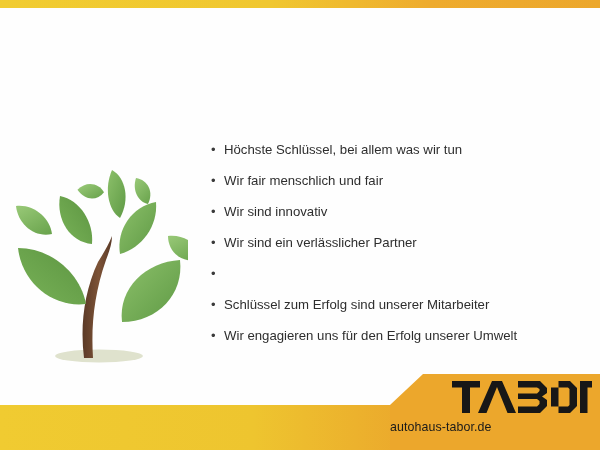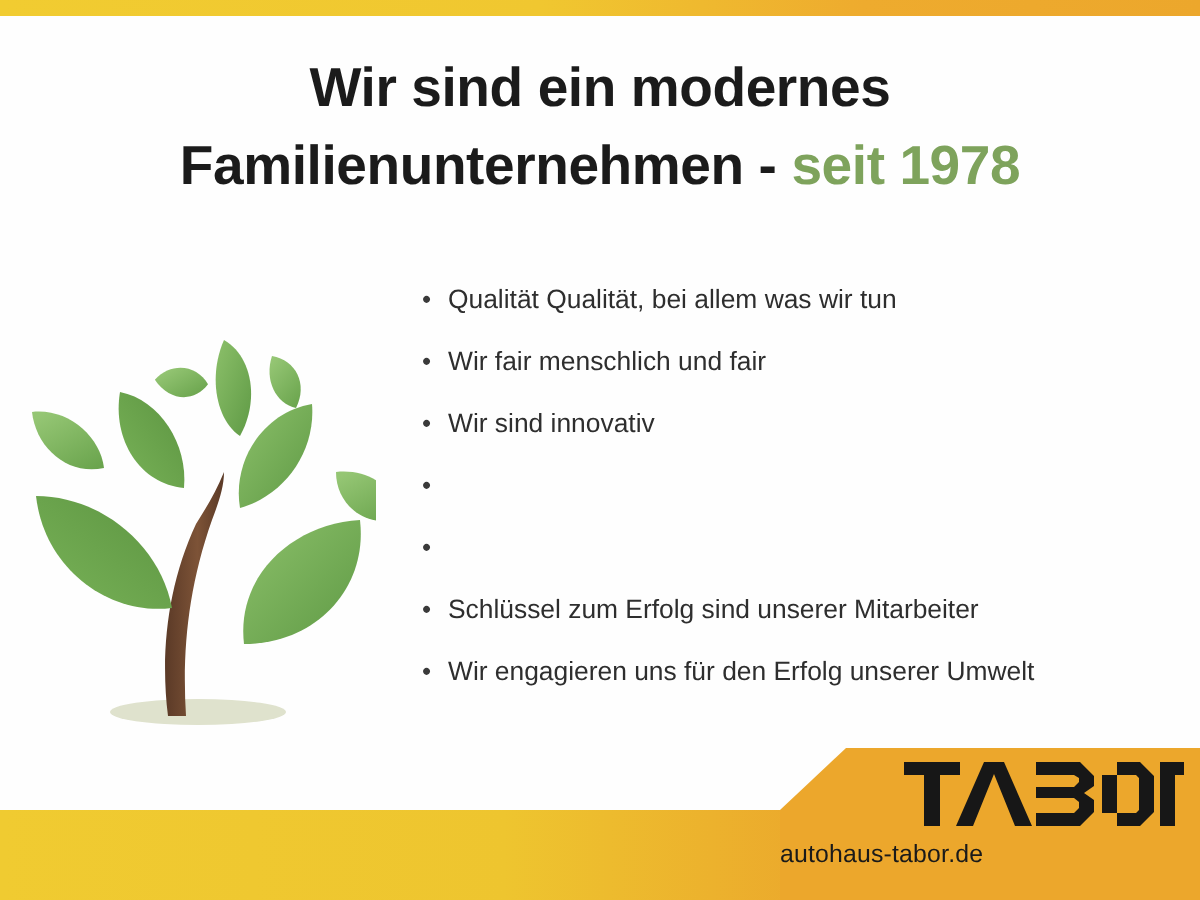--- a/index.html
+++ b/index.html
@@ -122,24 +122,20 @@
     letter-spacing: 0.1px;
   }
 </style>
 </head>
 <body>
 
 <div class="slide">
 
   <div class="top-bar"></div>
 
-  <div class="headline">
-    <div>Wir sind ein modernes</div>
-    <div><span>Familienunternehmen - </span><span class="accent">seit 1978</span></div>
-  </div>
 
   <div class="tree">
     <svg width="180" height="222" viewBox="0 0 180 222" xmlns="http://www.w3.org/2000/svg">
       <defs>
         <linearGradient id="leafA" x1="0" y1="0" x2="1" y2="1">
           <stop offset="0%" stop-color="#8cc06a"></stop>
           <stop offset="100%" stop-color="#5f9a45"></stop>
         </linearGradient>
         <linearGradient id="leafB" x1="0" y1="1" x2="1" y2="0">
           <stop offset="0%" stop-color="#79b358"></stop>
@@ -180,32 +176,33 @@
         <path d="M10 100 C42 100 72 124 78 156 C46 160 14 136 10 100 Z" fill="url(#leafB)"></path>
 
         <path d="M172 112 C176 146 150 174 114 174 C110 140 138 114 172 112 Z" fill="url(#leafA)"></path>
       </g>
     </svg>
   </div>
 
   <div class="bullets">
     <div class="bullet-row">
       <span class="bullet-dot">•</span>
-      <span class="bullet-text">Qualität Qualität, bei allem was wir tun</span>
+      <span class="bullet-text">Höchste Schlüssel, bei allem was wir tun</span>
     </div>
     <div class="bullet-row">
       <span class="bullet-dot">•</span>
       <span class="bullet-text">Wir fair menschlich und fair</span>
     </div>
     <div class="bullet-row">
       <span class="bullet-dot">•</span>
       <span class="bullet-text">Wir sind innovativ</span>
     </div>
     <div class="bullet-row">
       <span class="bullet-dot">•</span>
+      <span class="bullet-text">Wir sind ein verlässlicher Partner</span>
     </div>
     <div class="bullet-row">
       <span class="bullet-dot">•</span>
     </div>
     <div class="bullet-row">
       <span class="bullet-dot">•</span>
       <span class="bullet-text">Schlüssel zum Erfolg sind unserer Mitarbeiter</span>
     </div>
     <div class="bullet-row">
       <span class="bullet-dot">•</span>

